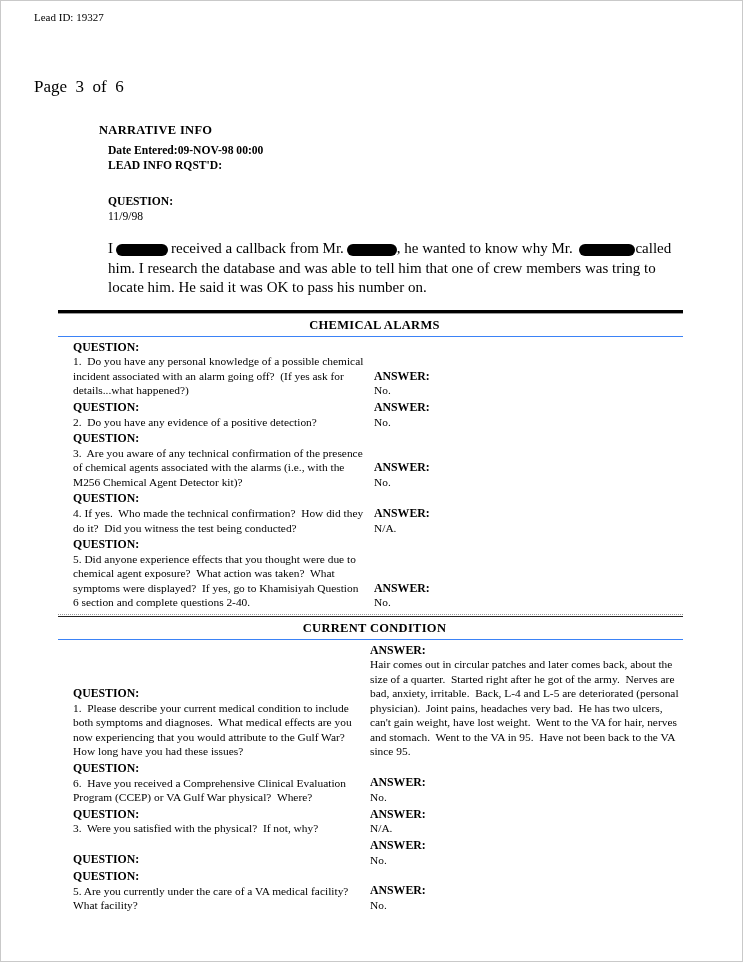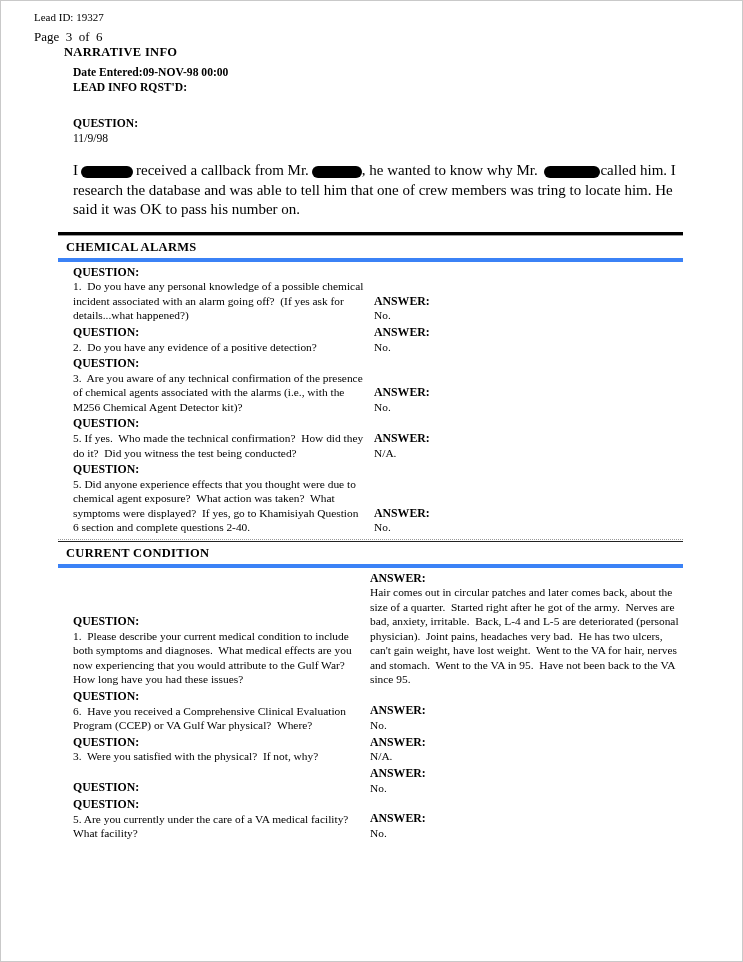--- a/index.html
+++ b/index.html
@@ -19,24 +19,24 @@
   }
   
   .topbar {
     display: flex;
     justify-content: space-between;
     align-items: flex-start;
     padding: 10px 50px 0 33px;
     font-size: 11px;
     flex-direction: column;
   }
-  .page-num { white-space: pre; font-size: 13px; padding-top: 6px; }
-
-  
-  .sec-narr { padding-left: 63px; padding-right: 60px; }
+  .page-num { white-space: pre; font-size: 17px; padding-top: 6px; margin-top: 48px; }
+
+  
+  .sec-narr { margin-top: 26px; padding-left: 98px; padding-right: 60px; }
   h2.sec { font-size: 12.5px; font-weight: bold; letter-spacing: 0.3px; }
   .ni-lines { padding-left: 9px; margin-top: 5px; }
   .ni-lines p, .ni-narr p { font-size: 11.6px; line-height: 1.3; }
   .bold { font-weight: bold; }
   .ni-narr { padding-left: 9px; margin-top: 21px; }
   .para {
     padding-left: 9px;
     margin-top: 15px;
     font-size: 15px;
     line-height: 1.3;
@@ -65,21 +65,22 @@
     margin: 4px 59px 0 57px;
     height: 3px;
     border-top: 1px dotted #999;
     border-bottom: 1px solid #222;
   }
 
   
   .qa-section { margin: 0 59px 0 57px; }
   .qa-section h2.sec {
     padding: 4px 0 3px 8px;
-    border-bottom: 4px solid #3b82f6;
+    border-bottom: 1px solid #3b82f6;
+    text-align: center;
   }
   .qa-rows { padding-top: 3px; }
   .qa-row { display: flex; align-items: flex-end; margin-bottom: 2px; }
   .q-col { flex: none; padding-left: 15px; }
   .chem .q-col { width: 316px; }
   .curr .q-col { width: 312px; }
   .a-col { flex: 1; min-width: 0; }
   .qa-label { font-weight: bold; font-size: 11.8px; line-height: 1.25; }
   .q-text, .a-text {
     font-size: 11.4px;
@@ -146,21 +147,21 @@
         </div>
         <div class="a-col">
           <div class="qa-label">ANSWER:</div>
           <div class="a-text">No.</div>
         </div>
       </div>
 
       <div class="qa-row">
         <div class="q-col">
           <div class="qa-label">QUESTION:</div>
-          <div class="q-text">5. If yes.  Who made the technical confirmation?  How did they do it?  Did you witness the test being conducted?</div>
+          <div class="q-text">4. If yes.  Who made the technical confirmation?  How did they do it?  Did you witness the test being conducted?</div>
         </div>
         <div class="a-col">
           <div class="qa-label">ANSWER:</div>
           <div class="a-text">N/A.</div>
         </div>
       </div>
 
       <div class="qa-row">
         <div class="q-col">
           <div class="qa-label">QUESTION:</div>

